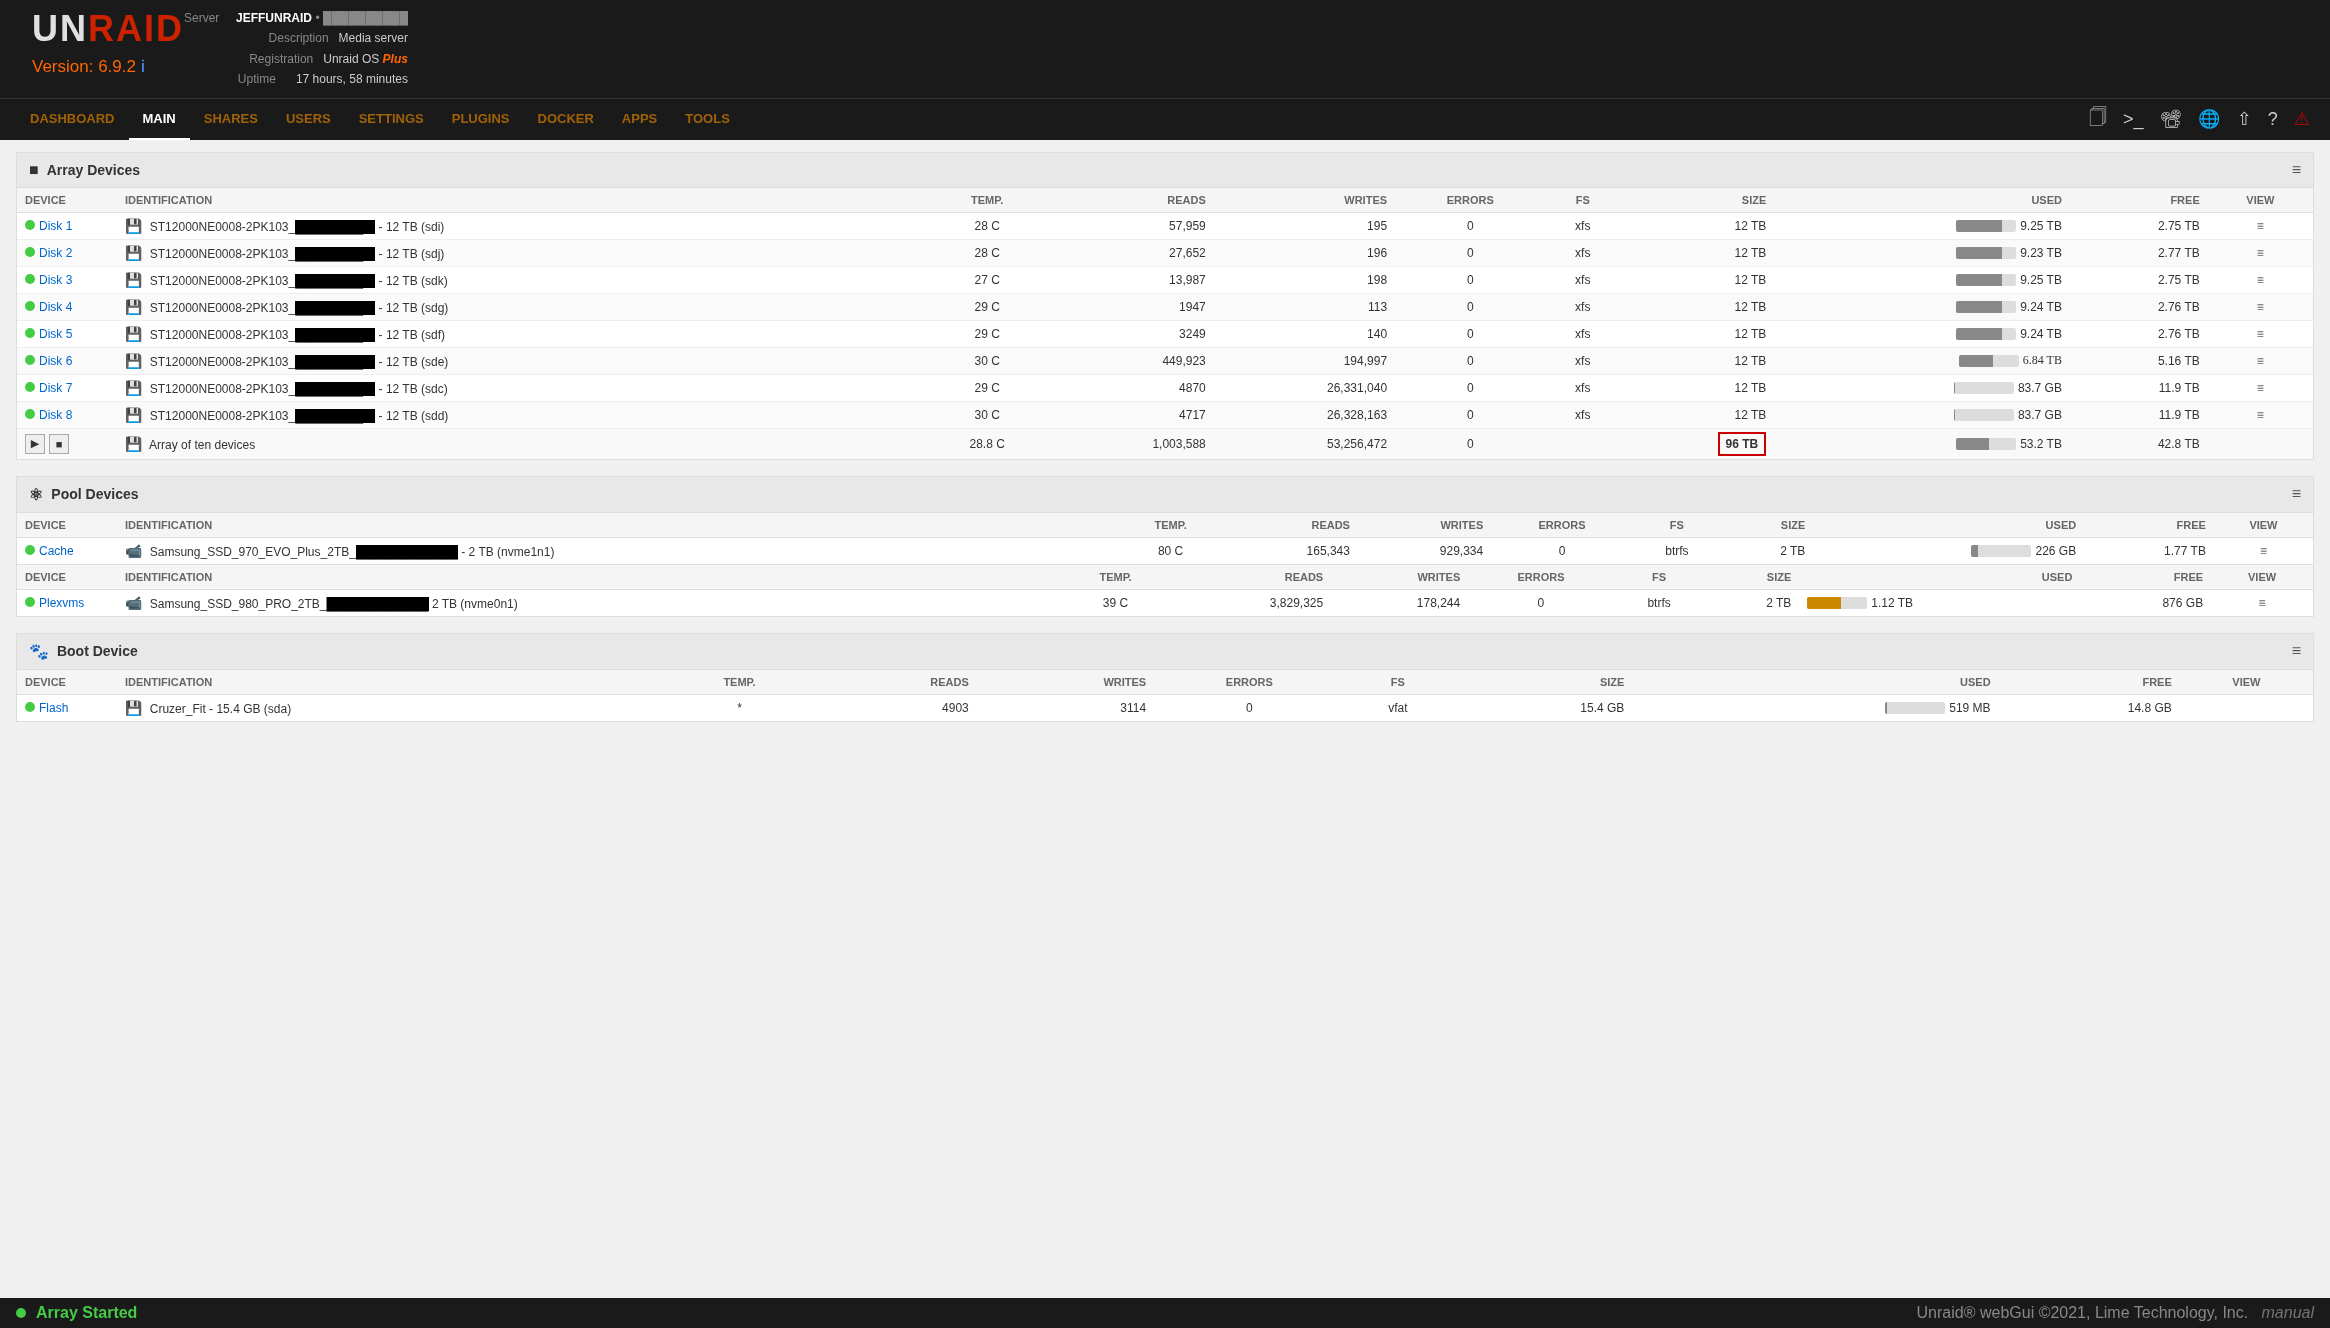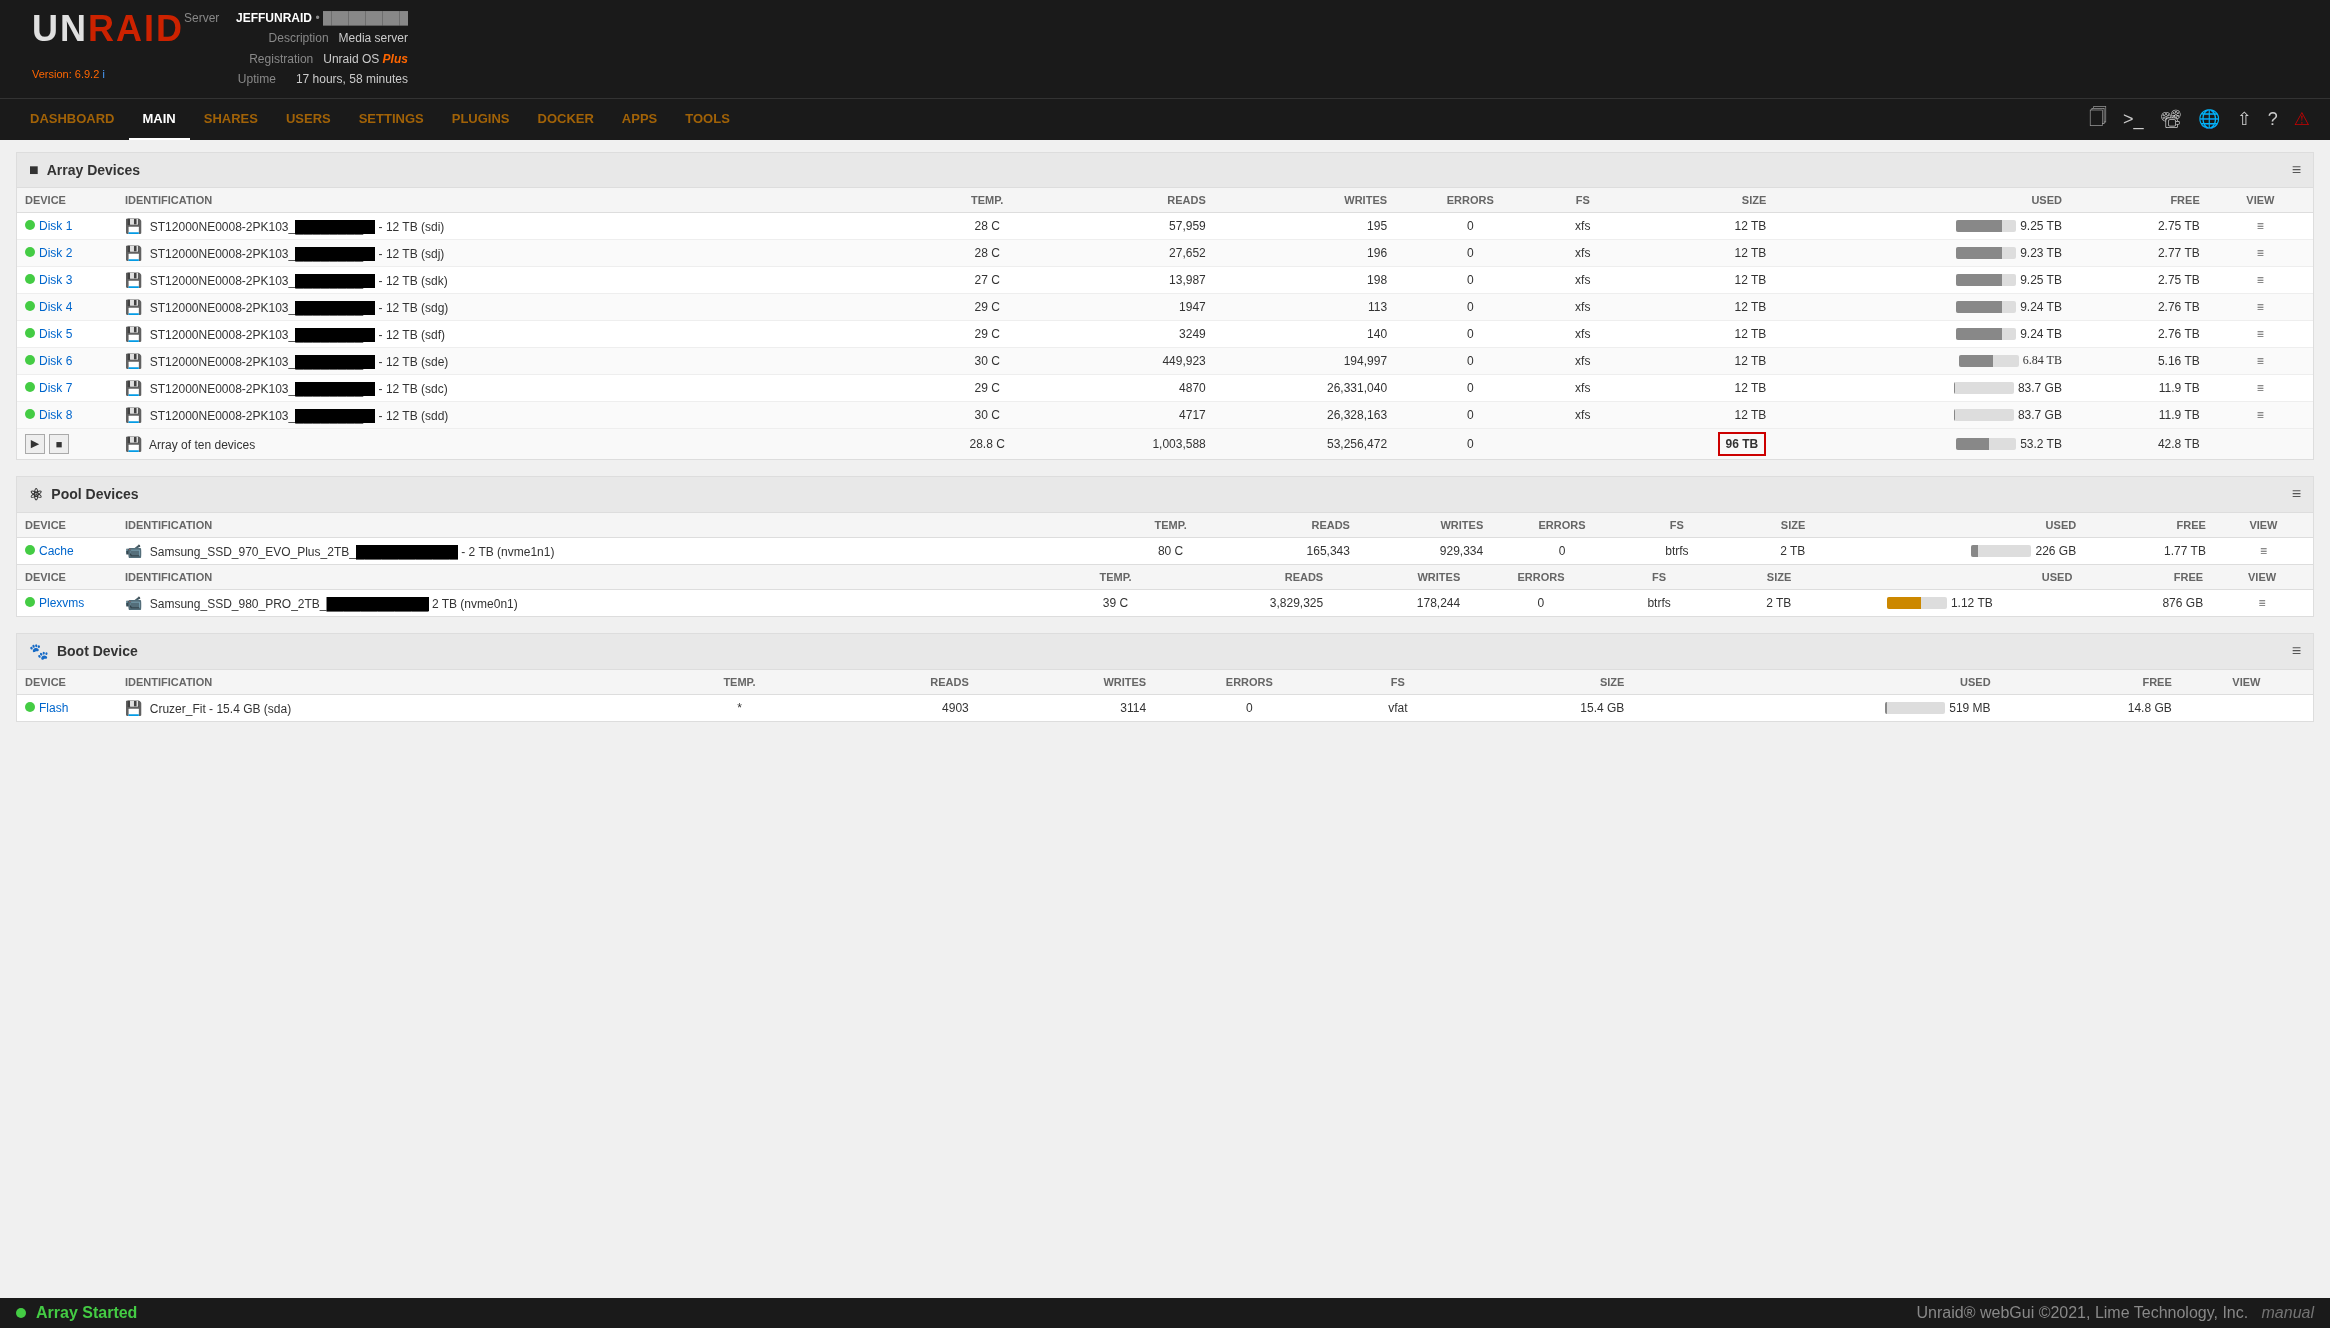--- a/index.html
+++ b/index.html
@@ -4,21 +4,21 @@
   <style>
     * { box-sizing: border-box; margin: 0; padding: 0; }
     body { background: #f0f0f0; font-family: Arial, sans-serif; font-size: 13px; color: #333; min-width: 1165px; }
 
     
     #header { background: #1a1a1a; color: #fff; padding: 8px 32px; display: flex; align-items: flex-start; justify-content: flex-start; }
     #logo-area { display: flex; flex-direction: column; }
     #logo { font-size: 36px; font-weight: 900; letter-spacing: 2px; }
     #logo span:first-child { color: #e8e8e8; }
     #logo span.red { color: #cc0000; }
-    #version { font-size: 11px; color: #ff6600; margin-top: 16px; }
+    #version { font-size: 17px; color: #ff6600; margin-top: 4px; }
     #version span { color: #4a9eff; cursor: pointer; }
     #server-info { text-align: right; font-size: 12px; line-height: 1.7; color: #ccc; }
     #server-info .label { color: #888; }
     #server-info .bold { color: #fff; font-weight: bold; }
     #server-info .plus { color: #ff6600; font-style: italic; }
 
     
     #nav { background: #1a1a1a; border-top: 1px solid #333; display: flex; align-items: center; justify-content: space-between; padding: 0 16px; }
     #nav-left { display: flex; }
     #nav-left a { color: #a16207; text-decoration: none; padding: 12px 14px; font-size: 13px; font-weight: bold; display: block; }
@@ -408,21 +408,21 @@
         <tr>
           <td><span class="dot dot-green"></span><a href="#" class="device-link">Plexvms</a></td>
           <td><span class="disk-icon">📹</span> Samsung_SSD_980_PRO_2TB_<span class="redacted">████████████</span> 2 TB (nvme0n1)</td>
           <td class="center">39 C</td>
           <td class="right">3,829,325</td>
           <td class="right">178,244</td>
           <td class="center">0</td>
           <td class="center">btrfs</td>
           <td class="right">2 TB</td>
           <td class="right">
-              <div class="progress-container" style="justify-content:center;"><div class="progress-bar">
+              <div class="progress-container" style="justify-content:flex-start;"><div class="progress-bar">
                   <div class="progress-fill high" style="width:56%"></div>
                 </div> 1.12 TB</div>
             </td>
           <td class="right">876 GB</td>
           <td class="center"><span style="cursor:pointer; color:#666;">≡</span></td>
         </tr>
       </tbody>
     </table>
   </div>
 

